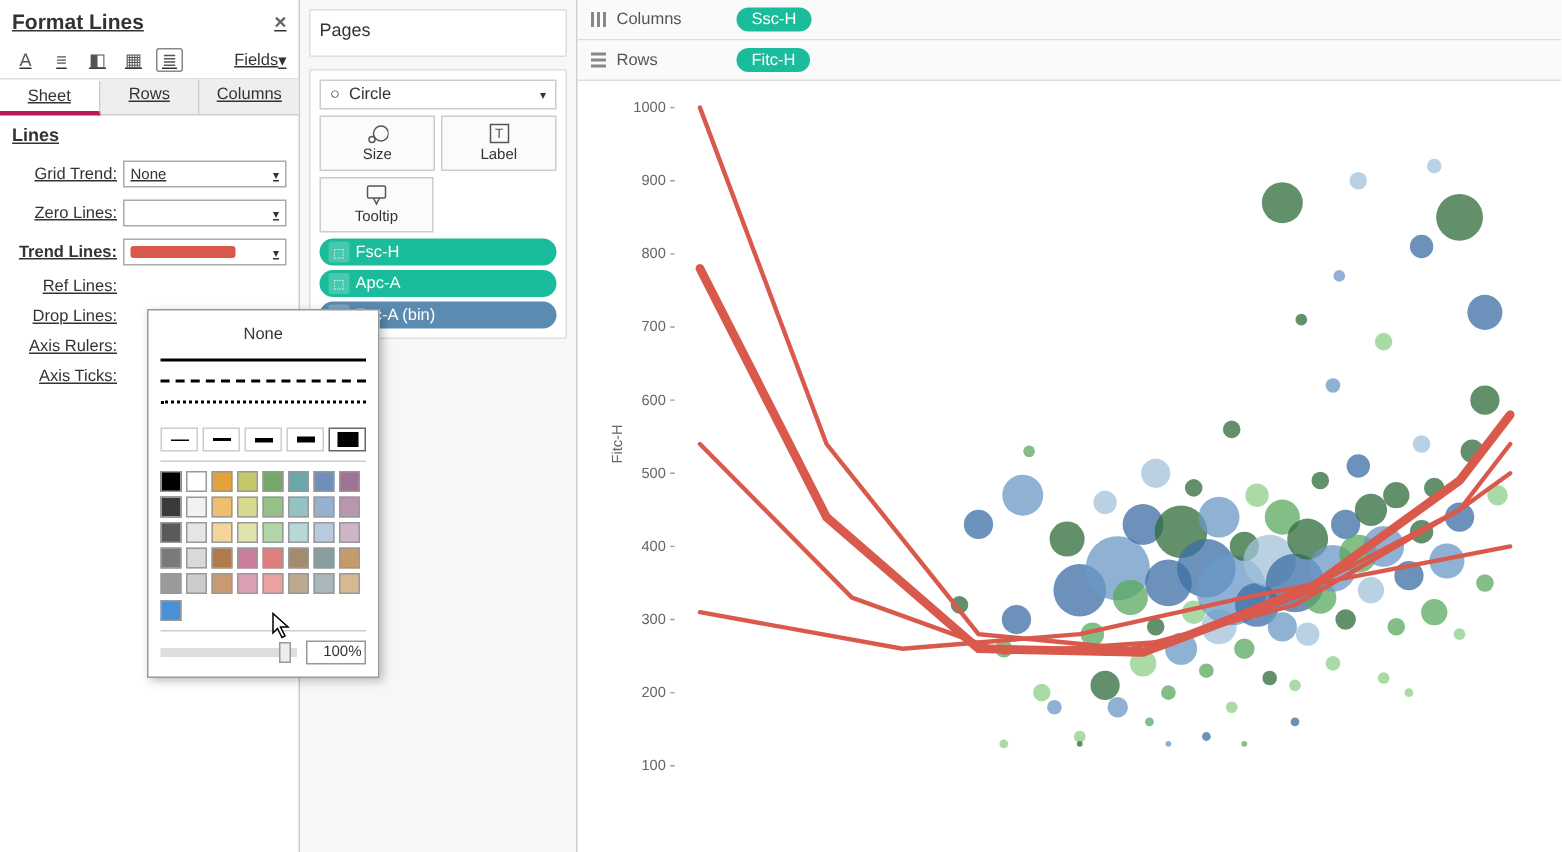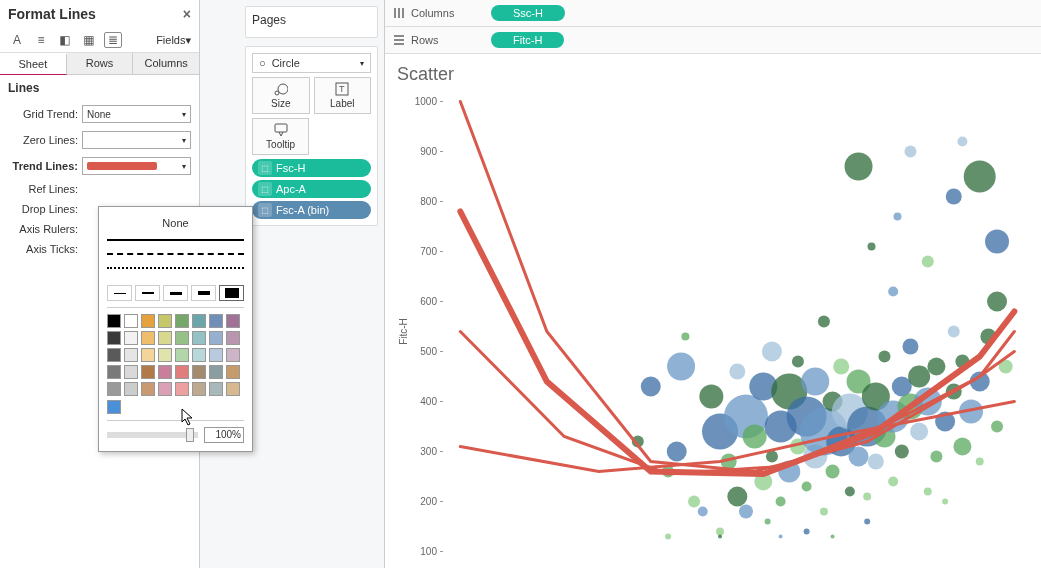--- a/index.html
+++ b/index.html
@@ -1,25 +1,25 @@
 <!DOCTYPE html>
 <html><head>
 <meta charset="utf-8">
 <style>
 * { box-sizing: border-box; margin: 0; padding: 0; font-family: Arial, Helvetica, sans-serif; }
 body { width: 1041px; height: 568px; background: #fff; display: flex; overflow: hidden; font-size: 11px; color: #333; }
-.left-panel { width: 200px; border-right: 1px solid #ccc; background: #fff; display: flex; flex-direction: column; }
+.left-panel { width: 200px; border-right: 1px solid #ccc; background: #fff; display: flex; flex-direction: column; text-decoration: underline; }
 .panel-header { display: flex; align-items: center; justify-content: space-between; padding: 6px 8px; font-weight: bold; font-size: 14px; }
 .close-x { cursor: pointer; font-size: 14px; color: #666; }
 .toolbar-row { display: flex; align-items: center; gap: 6px; padding: 4px 8px; border-bottom: 1px solid #ddd; }
 .tool-icon { width: 18px; height: 16px; display: flex; align-items: center; justify-content: center; color: #555; font-size: 12px; }
 .fields-btn { margin-left: auto; font-size: 11px; display: flex; align-items: center; cursor: pointer; }
 .tabs { display: flex; border-bottom: 1px solid #ccc; }
 .tab { flex: 1; text-align: center; padding: 4px 0; font-size: 11px; background: #eee; border-right: 1px solid #ccc; cursor: pointer; }
-.tab.active { background: #fff; font-weight: normal; border-bottom: 1px solid #be185d; position: relative; top: 1px; text-align: center; }
+.tab.active { background: #fff; font-weight: normal; border-bottom: 3px solid #be185d; position: relative; top: 1px; text-align: center; }
 .tab:last-child { border-right: none; }
 .section-title { font-weight: bold; font-size: 12px; padding: 6px 8px; }
 .line-grid { display: grid; grid-template-columns: 70px 1fr; gap: 8px 4px; padding: 4px 8px; align-items: center; }
 .line-label { text-align: right; font-size: 11px; }
 .line-label.bold { font-weight: bold; }
 .line-select { height: 18px; border: 1px solid #aaa; font-size: 10px; padding: 0 4px; display: flex; align-items: center; justify-content: space-between; cursor: pointer; background: #fff; }
 .line-select .caret { font-size: 8px; }
 .trend-swatch { width: 70px; height: 8px; background: #d9594c; border-radius: 2px; }
 .dropdown-popover { position: absolute; left: 98px; top: 206px; width: 155px; background: #fff; border: 1px solid #999; box-shadow: 2px 2px 6px rgba(0,0,0,0.25); z-index: 100; padding: 8px; }
 .dd-none { text-align: center; font-size: 11px; padding: 2px 0 8px 0; cursor: pointer; }
@@ -36,23 +36,23 @@
 .dd-colors { display: grid; grid-template-columns: repeat(8, 14px); gap: 3px; }
 .dd-color { width: 14px; height: 14px; cursor: pointer; border: 1px solid #999; }
 .dd-selected-color { width: 14px; height: 14px; background: #4a90d9; margin-top: 4px; border: 1px solid #999; }
 .dd-more { text-align: center; font-size: 11px; padding: 6px 0; cursor: pointer; }
 .dd-opacity-row { display: flex; align-items: center; gap: 6px; }
 .dd-slider { flex: 1; height: 6px; background: #ddd; position: relative; }
 .dd-slider .thumb { position: absolute; right: 4px; top: -4px; width: 8px; height: 14px; background: #eee; border: 1px solid #999; }
 .dd-pct { width: 40px; height: 16px; border: 1px solid #999; font-size: 10px; text-align: right; padding: 0 2px; line-height: 14px; }
 
 .mid-panel { width: 185px; background: #f6f7f8; border-right: 1px solid #ccc; display: flex; flex-direction: column; gap: 8px; padding: 6px; }
-.mid-card { background: #fff; border: 1px solid #ddd; border-radius: 2px; padding: 6px; margin-left: 39px; }
+.mid-card { background: #fff; border: 1px solid #ddd; border-radius: 2px; padding: 6px; }
 .mid-title { font-size: 12px; padding-bottom: 4px; }
-.pill { background: #1abc9c; color: #fff; border-radius: 10px; padding: 2px 22px; font-size: 11px; display: inline-block; margin: 2px 0; cursor: pointer; }
+.pill { background: #1abc9c; color: #fff; border-radius: 10px; padding: 2px 10px; font-size: 11px; display: inline-block; margin: 2px 0; cursor: pointer; }
 .mark-type { height: 20px; border: 1px solid #ccc; display: flex; align-items: center; padding: 0 6px; font-size: 11px; gap: 6px; cursor: pointer; margin-bottom: 4px; }
 .mark-type .caret { margin-left: auto; font-size: 8px; }
 .mark-btns { display: flex; gap: 4px; margin-bottom: 4px; }
 .mark-btn { flex: 1; border: 1px solid #ccc; background: #fbfbfb; text-align: center; padding: 4px 0; font-size: 10px; cursor: pointer; display: flex; flex-direction: column; align-items: center; gap: 2px; }
 .mark-btn svg { width: 14px; height: 14px; }
 .mark-pill-row { display: flex; flex-direction: column; gap: 3px; margin-top: 4px; }
 .mark-pill { display: flex; align-items: center; gap: 4px; border-radius: 10px; padding: 2px 6px; font-size: 11px; color: #fff; cursor: pointer; }
 .mark-pill .ico { width: 14px; height: 14px; background: rgba(255,255,255,0.2); border-radius: 2px; display: flex; align-items: center; justify-content: center; font-size: 8px; }
 
 .right-panel { flex: 1; display: flex; flex-direction: column; }
@@ -264,21 +264,20 @@
         <svg viewBox="0 0 12 12">
           <rect x="1" y="1" width="10" height="2" fill="#888"></rect>
           <rect x="1" y="5" width="10" height="2" fill="#888"></rect>
           <rect x="1" y="9" width="10" height="2" fill="#888"></rect>
         </svg>
         <span>Rows</span>
       </div>
     <span class="pill">Fitc-H</span>
   </div>
   <div class="chart-area">
-    <div class="chart-title">Scatter</div>
     <svg class="chart-svg" id="chart" viewBox="0 0 640 480">
         <text x="44" y="463" text-anchor="end" font-size="10" fill="#666">100</text>
         <line x1="47" x2="50" y1="460" y2="460" stroke="#999"></line>
         <text x="44" y="413" text-anchor="end" font-size="10" fill="#666">200</text>
         <line x1="47" x2="50" y1="410" y2="410" stroke="#999"></line>
         <text x="44" y="363" text-anchor="end" font-size="10" fill="#666">300</text>
         <line x1="47" x2="50" y1="360" y2="360" stroke="#999"></line>
         <text x="44" y="313" text-anchor="end" font-size="10" fill="#666">400</text>
         <line x1="47" x2="50" y1="310" y2="310" stroke="#999"></line>
         <text x="44" y="263" text-anchor="end" font-size="10" fill="#666">500</text>

